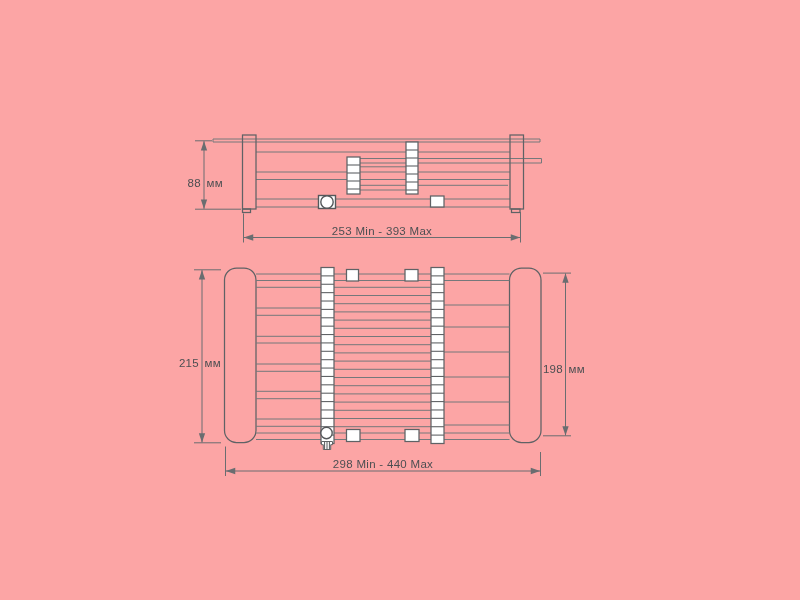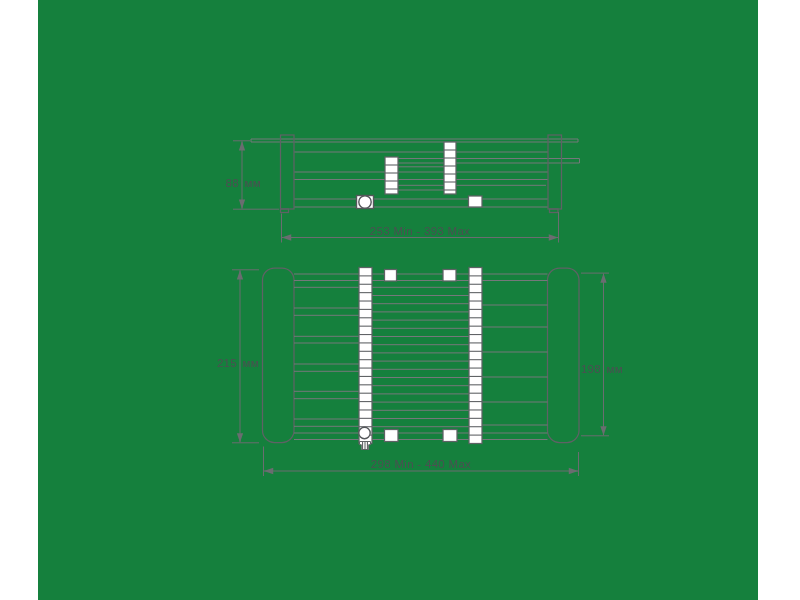--- a/index.html
+++ b/index.html
@@ -1,17 +1,17 @@
 <!DOCTYPE html>
 <html><head>
 <meta charset="utf-8">
 <style>
   html,body{margin:0;padding:0;background:#fff;}
-  .canvas{position:relative;width:720px;height:600px;background:#15803d;overflow:hidden;
-          font-family:"Liberation Sans",sans-serif;margin-left:38px;}
+  .canvas{position:relative;width:800px;height:600px;background:#fca5a5;overflow:hidden;
+          font-family:"Liberation Sans",sans-serif;}
   .ln{stroke:#75787b;stroke-width:1;fill:none;}
   .lnd{stroke:#606366;stroke-width:1.1;fill:none;}
   .outline{stroke:#5f6265;stroke-width:1.25;fill:none;}
   .wfill{fill:#ffffff;stroke:#5f6265;stroke-width:1.25;}
   .wfill2{fill:#ffffff;stroke:#55585b;stroke-width:1.4;}
   .dim{stroke:#6a6d70;stroke-width:1;fill:none;}
   .dimtext{font-family:"Liberation Sans",sans-serif;font-size:11.5px;fill:#4c4f52;letter-spacing:0.3px;}
   .hatch{stroke:#55585b;stroke-width:1;}
 </style>
 </head>

